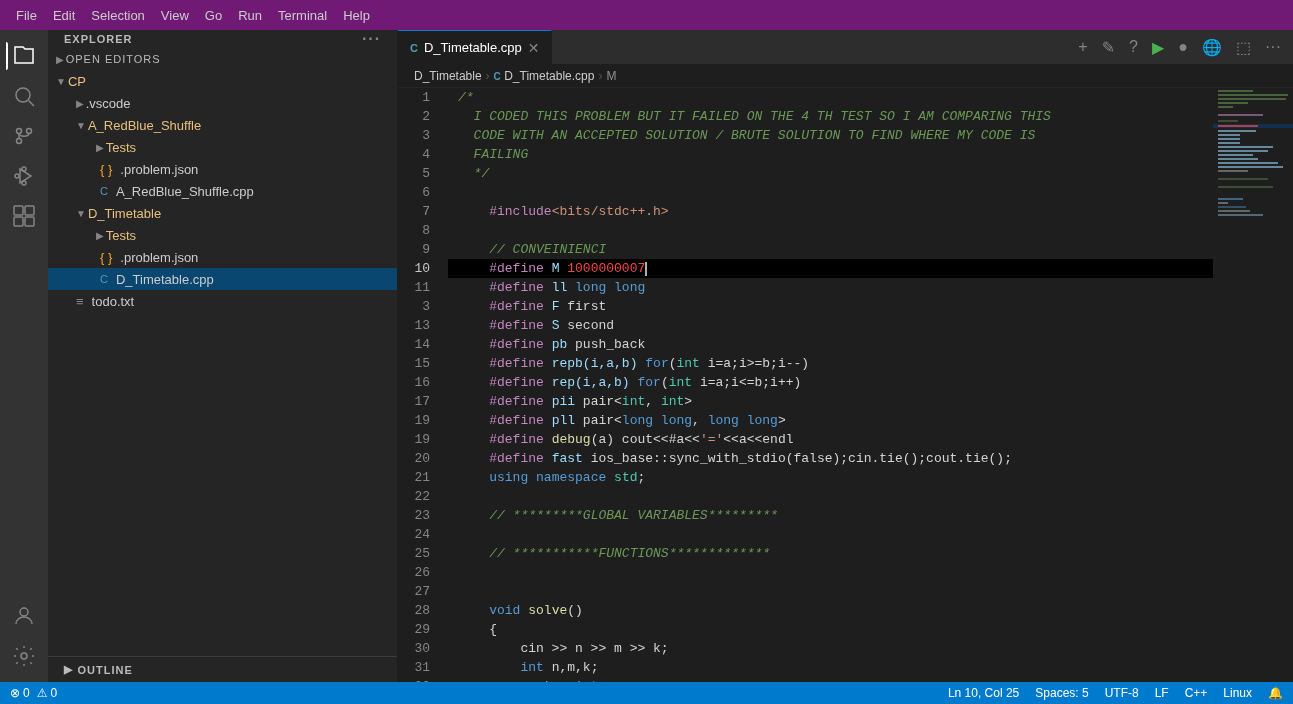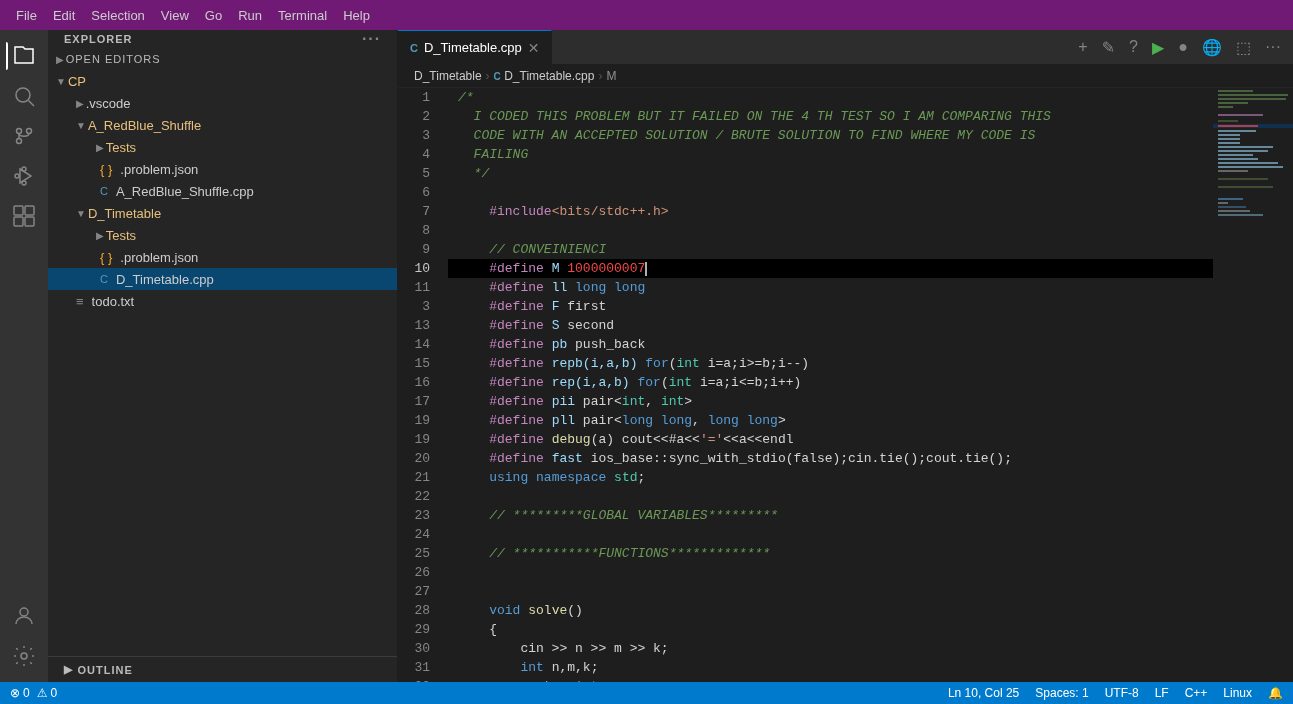--- a/index.html
+++ b/index.html
@@ -378,20 +378,20 @@
 
 <div class="status-bar">
   <div class="status-item">
     <span>⊗</span>
     <span>0</span>
     <span style="margin-left:4px">⚠</span>
     <span>0</span>
   </div>
   <div class="status-right">
     <div class="status-item">Ln 10, Col 25</div>
-    <div class="status-item">Spaces: 1</div>
+    <div class="status-item">Spaces: 5</div>
     <div class="status-item">UTF-8</div>
     <div class="status-item">LF</div>
     <div class="status-item">C++</div>
     <div class="status-item">Linux</div>
     <div class="status-item">🔔</div>
   </div>
 </div>
 
 </body></html>

